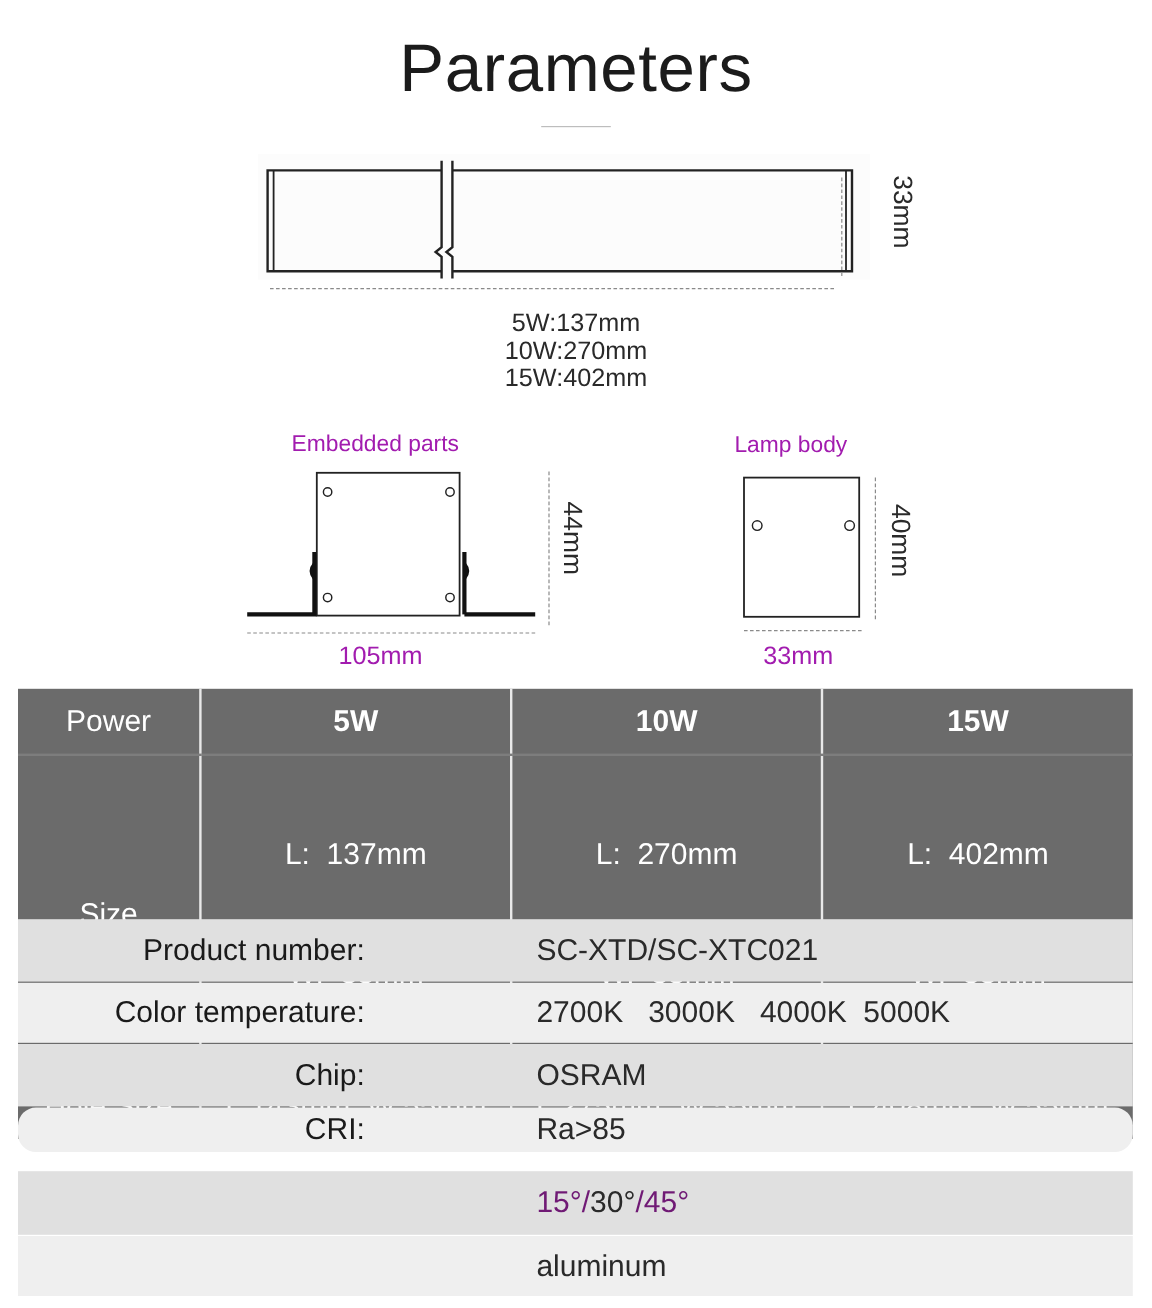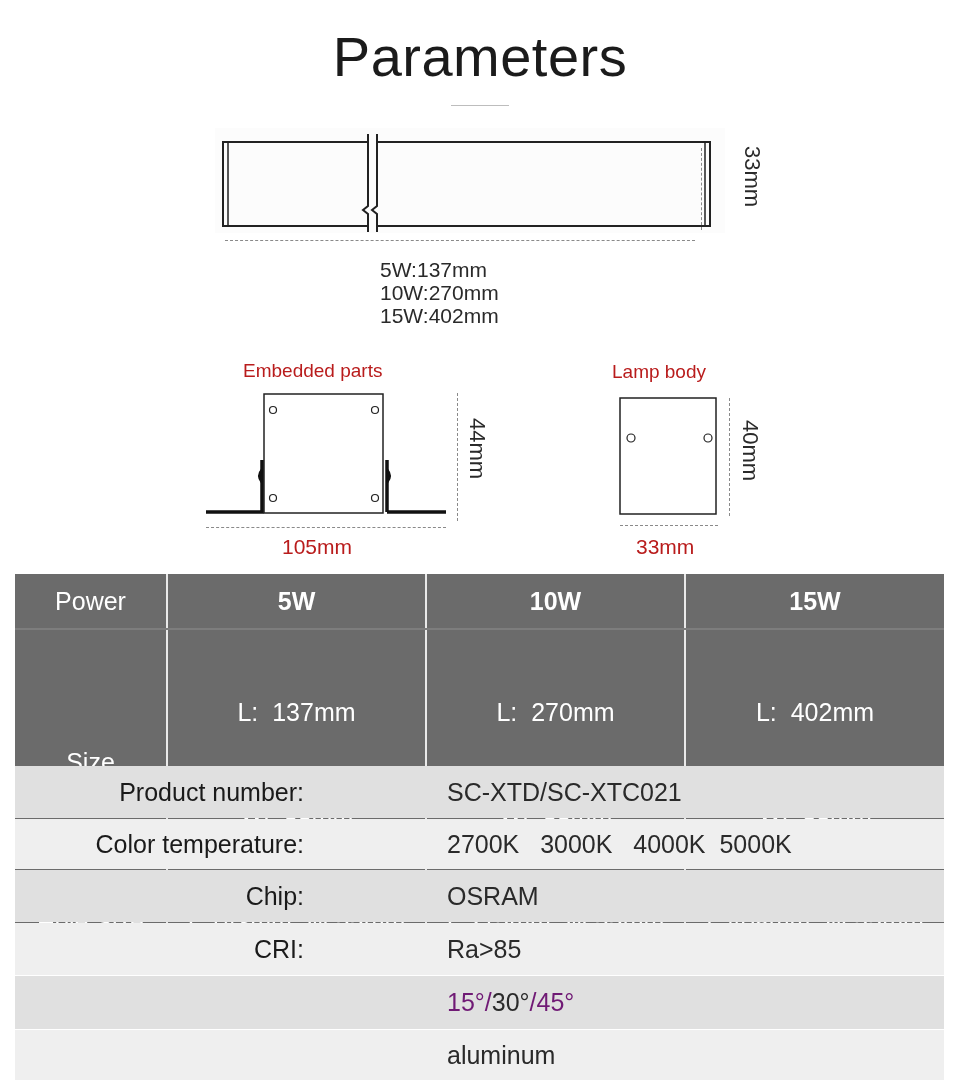--- a/index.html
+++ b/index.html
@@ -1,24 +1,24 @@
 <!DOCTYPE html>
 <html><head>
 <meta charset="utf-8">
 <style>
   html,body{margin:0;padding:0;background:#fff;}
   body{width:960px;height:1090px;position:relative;overflow:hidden;font-family:"Liberation Sans",sans-serif;color:#1a1a1a;}
   .abs{position:absolute;}
   .title{left:0;width:960px;top:24px;text-align:center;font-size:56px;font-weight:400;color:#1b1b1b;letter-spacing:0.5px;}
   .title-rule{left:451px;top:105px;width:58px;height:1px;background:#bdbdbd;}
-  .diagram-text{color:#b91c1c;font-size:20px;}
+  .diagram-text{color:#a21caf;font-size:20px;}
   .dash-h{height:0;border-top:1px dashed #8a8a8a;}
   .dash-v{width:0;border-left:1px dashed #8a8a8a;}
   .vert-label{transform:rotate(90deg);transform-origin:left top;white-space:nowrap;font-size:22px;color:#2a2a2a;}
-  .lengths{left:380px;width:200px;top:258px;text-align:left;font-size:21px;line-height:23px;color:#2a2a2a;}
+  .lengths{left:380px;width:200px;top:258px;text-align:center;font-size:21px;line-height:23px;color:#2a2a2a;}
   table.spec{position:absolute;left:15px;top:574px;width:929px;border-collapse:collapse;table-layout:fixed;padding-left:40px;}
   table.spec td{background:#6b6b6b;color:#fff;text-align:center;font-size:25px;border-right:2px solid #e9e9e9;border-bottom:2px solid #7d7d7d;padding:0;}
   table.spec td:last-child{border-right:none;}
   table.spec tr:last-child td{border-bottom:none;}
   table.spec td.hdr{font-weight:700;}
   .ps{position:absolute;left:15px;width:929px;}
   .ps .row{position:absolute;left:0;width:929px;}
   .ps .lbl{position:absolute;right:640px;top:0;bottom:0;display:flex;align-items:center;font-size:25px;color:#1a1a1a;white-space:nowrap;}
   .ps .val{position:absolute;left:432px;top:0;bottom:0;display:flex;align-items:center;font-size:25px;color:#2a2a2a;white-space:pre;}
   .muted{color:#701a75;}
@@ -123,21 +123,21 @@
     <div class="val">SC-XTD/SC-XTC021</div>
   </div>
   <div class="row" style="top:53px;height:50px;background:#efefef;">
     <div class="lbl">Color temperature:</div>
     <div class="val">2700K   3000K   4000K  5000K</div>
   </div>
   <div class="row" style="top:104px;height:52px;background:#e0e0e0;">
     <div class="lbl">Chip:</div>
     <div class="val">OSRAM</div>
   </div>
-  <div class="row" style="top:157px;height:52px;background:#efefef;">
+  <div class="row" style="top:157px;height:37px;background:#efefef;border-radius:15px;">
     <div class="lbl">CRI:</div>
     <div class="val">Ra&gt;85</div>
   </div>
   <div class="row" style="top:210px;height:53px;background:#e0e0e0;">
     <div class="val">
       <span class="muted">15°/</span><span>30°</span><span class="muted">/45°</span>
     </div>
   </div>
   <div class="row" style="top:264px;height:50px;background:#efefef;">
     <div class="val">aluminum</div>

